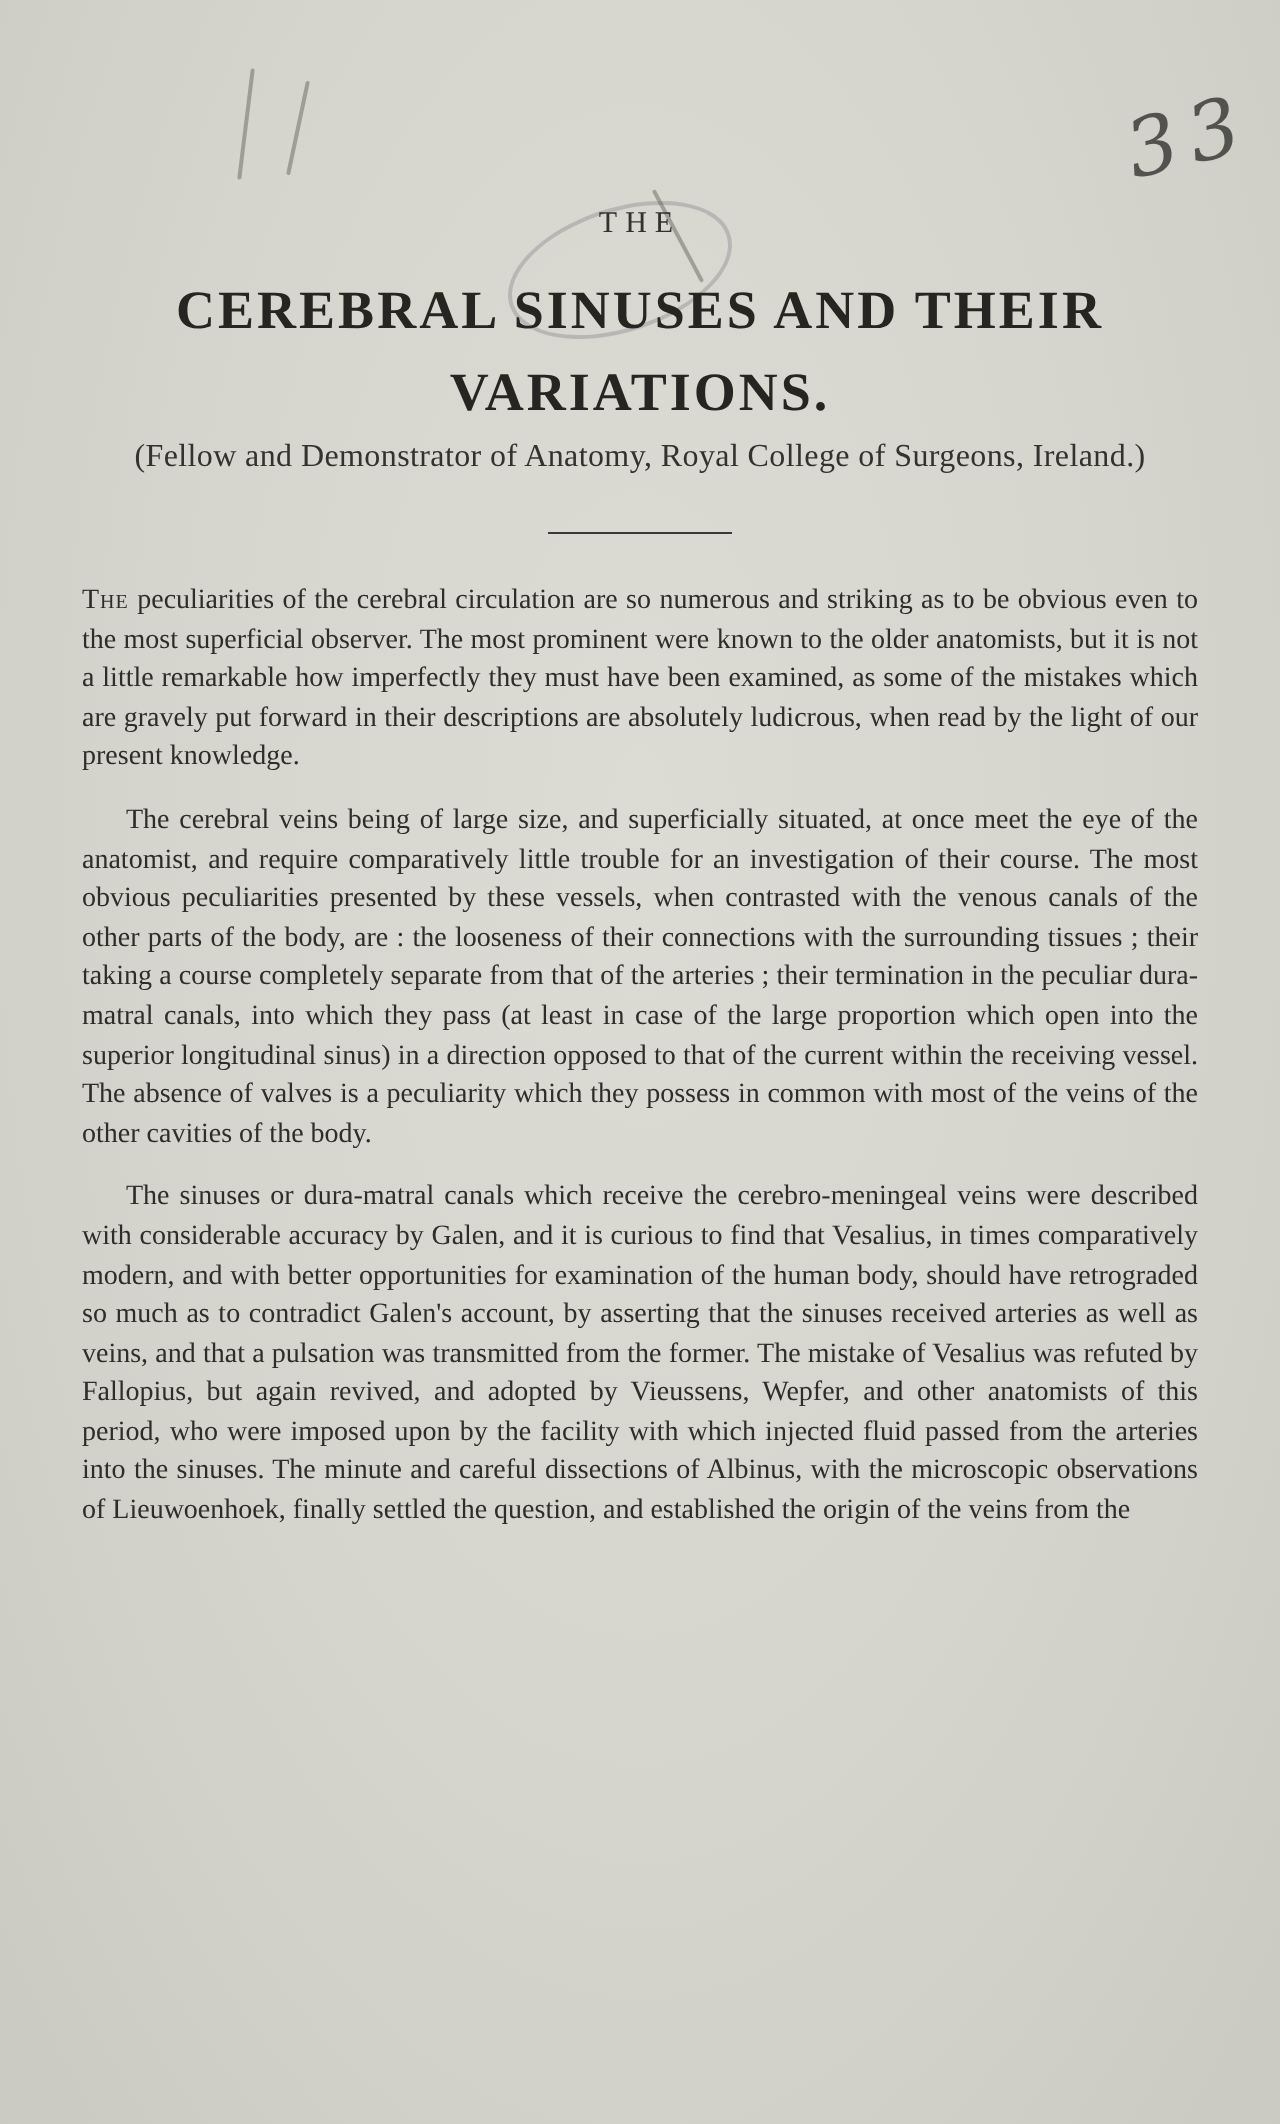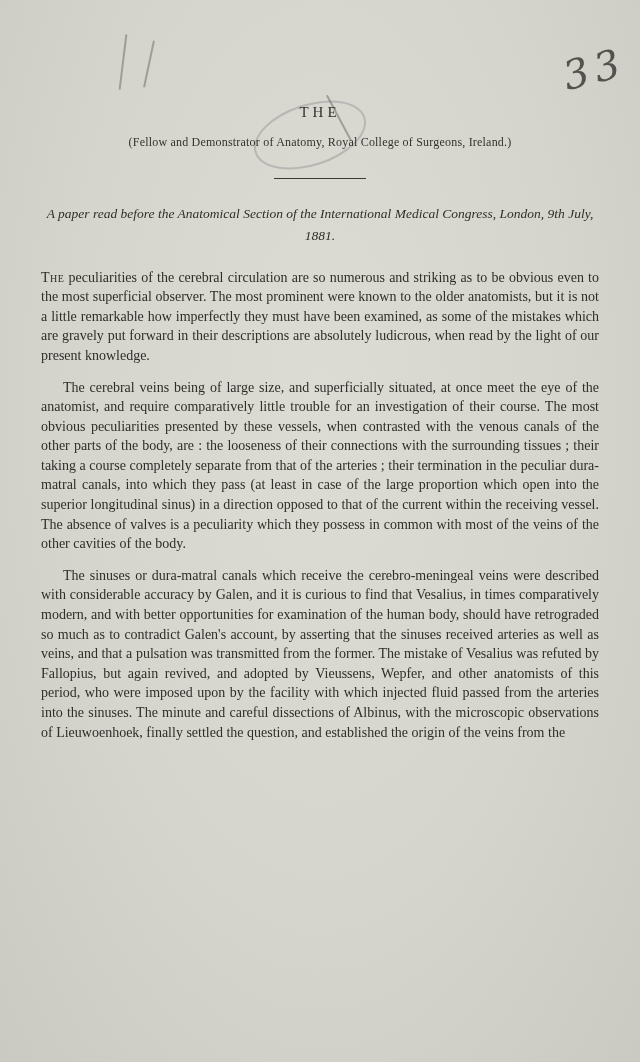--- a/index.html
+++ b/index.html
@@ -68,22 +68,22 @@
     line-height: 1.5;
     color: #262521;
   }
   .byline {
     margin-top: 16px;
     font-size: 19px;
     letter-spacing: 2.5px;
     color: #2b2a26;
   }
   .affiliation {
-    margin-top: 14px;
-    font-size: 12px;
+    margin-top: 4px;
+    font-size: 16px;
     letter-spacing: 0.2px;
     color: #33322e;
   }
   .rule {
     width: 92px;
     border: none;
     border-top: 1.6px solid #3a3935;
     margin: 28px auto 24px auto;
   }
   .subtitle {
@@ -114,26 +114,26 @@
 
   <div class="handwritten">33</div>
 
   <div class="pen-mark pen-mark-1"></div>
   <div class="pen-mark pen-mark-2"></div>
   <div class="pen-mark pen-mark-3"></div>
   <div class="stamp"></div>
 
   <div class="header-block">
     <div class="pretitle">THE</div>
+    <h1 class="title"><span>CEREBRAL SINUSES AND THEIR</span><br><span>VARIATIONS.</span></h1>
     <div class="affiliation">(Fellow and Demonstrator of Anatomy, Royal College of Surgeons, Ireland.)</div>
   </div>
 
   <hr class="rule">
 
-  <div class="subtitle">A paper read before the Anatomical Section of the International Medical Congress, London, 9th July, 1881.</div>
 
   <div class="body-text">
     <p><span class="smallcaps">The</span><span> peculiarities of the cerebral circulation are so numerous and striking as to be obvious even to the most superficial observer. The most prominent were known to the older anatomists, but it is not a little remarkable how imperfectly they must have been examined, as some of the mistakes which are gravely put forward in their descriptions are absolutely ludicrous, when read by the light of our present knowledge.</span></p>
     <p class="indent">The cerebral veins being of large size, and superficially situated, at once meet the eye of the anatomist, and require comparatively little trouble for an investigation of their course. The most obvious peculiarities presented by these vessels, when contrasted with the venous canals of the other parts of the body, are : the looseness of their connections with the surrounding tissues ; their taking a course completely separate from that of the arteries ; their termination in the peculiar dura-matral canals, into which they pass (at least in case of the large proportion which open into the superior longitudinal sinus) in a direction opposed to that of the current within the receiving vessel. The absence of valves is a peculiarity which they possess in common with most of the veins of the other cavities of the body.</p>
     <p class="indent">The sinuses or dura-matral canals which receive the cerebro-meningeal veins were described with considerable accuracy by Galen, and it is curious to find that Vesalius, in times comparatively modern, and with better opportunities for examination of the human body, should have retrograded so much as to contradict Galen's account, by asserting that the sinuses received arteries as well as veins, and that a pulsation was transmitted from the former. The mistake of Vesalius was refuted by Fallopius, but again revived, and adopted by Vieussens, Wepfer, and other anatomists of this period, who were imposed upon by the facility with which injected fluid passed from the arteries into the sinuses. The minute and careful dissections of Albinus, with the microscopic observations of Lieuwoenhoek, finally settled the question, and established the origin of the veins from the</p>
   </div>
 
 </div>
 
 </body></html>

